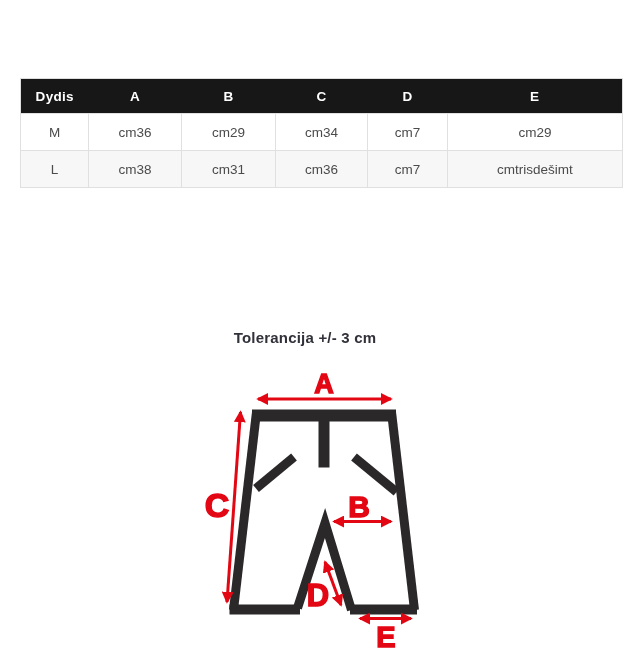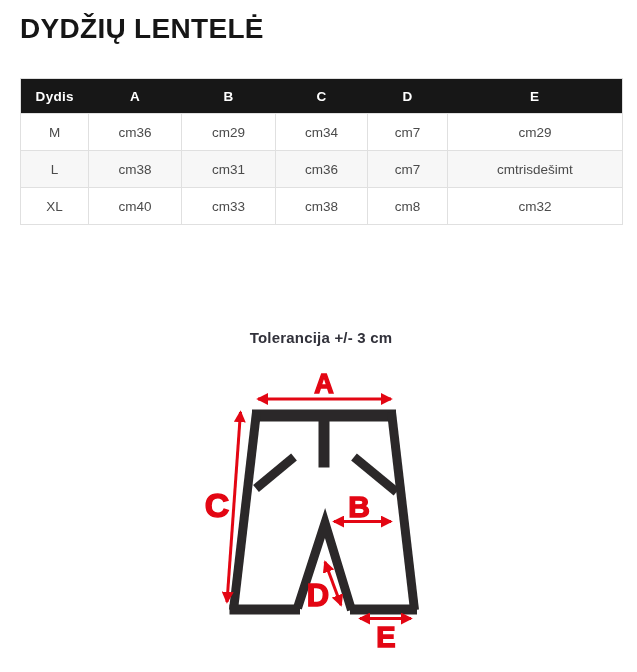--- a/index.html
+++ b/index.html
@@ -47,21 +47,21 @@
     height: 34px;
     text-align: center;
     vertical-align: middle;
     font-size: 13.5px;
     color: #4b4b4b;
     background: #ffffff;
   }
   table.size-table tbody tr.alt td { background: #f7f7f7; }
   .tolerance {
     position: absolute;
-    left: 20px;
+    left: 4px;
     top: 329px;
     width: 602px;
     text-align: center;
     font-size: 15px;
     font-weight: bold;
     color: #31313a;
     letter-spacing: 0.2px;
   }
   svg.diagram {
     position: absolute;
@@ -89,21 +89,20 @@
     paint-order: stroke;
     stroke: #e30613;
     stroke-width: 1.4px;
   }
 </style>
 </head>
 <body>
 
 <div class="page">
 
-  <h1 class="title">DYDŽIŲ LENTELĖ</h1>
 
   <table class="size-table">
     <colgroup>
       <col style="width:68px">
         <col style="width:93px">
         <col style="width:94px">
       <col style="width:92px">
         <col style="width:80px">
         <col style="width:175px">
     </colgroup>
@@ -126,28 +125,20 @@
         <td>cm7</td>
         <td>cm29</td>
       </tr>
       <tr class="alt">
         <td>L</td>
         <td>cm38</td>
         <td>cm31</td>
         <td>cm36</td>
         <td>cm7</td>
         <td>cmtrisdešimt</td>
-      </tr>
-      <tr>
-        <td>XL</td>
-        <td>cm40</td>
-        <td>cm33</td>
-        <td>cm38</td>
-        <td>cm8</td>
-        <td>cm32</td>
       </tr>
     </tbody>
   </table>
 
   <div class="tolerance">Tolerancija +/- 3 cm</div>
 
   <svg class="diagram" viewBox="0 350 637 322">
     <defs>
       <marker id="arr" viewBox="0 0 10 10" refX="8.5" refY="5" markerWidth="4" markerHeight="4" orient="auto-start-reverse">
         <path d="M0,0 L10,5 L0,10 z" fill="#e30613"></path>

